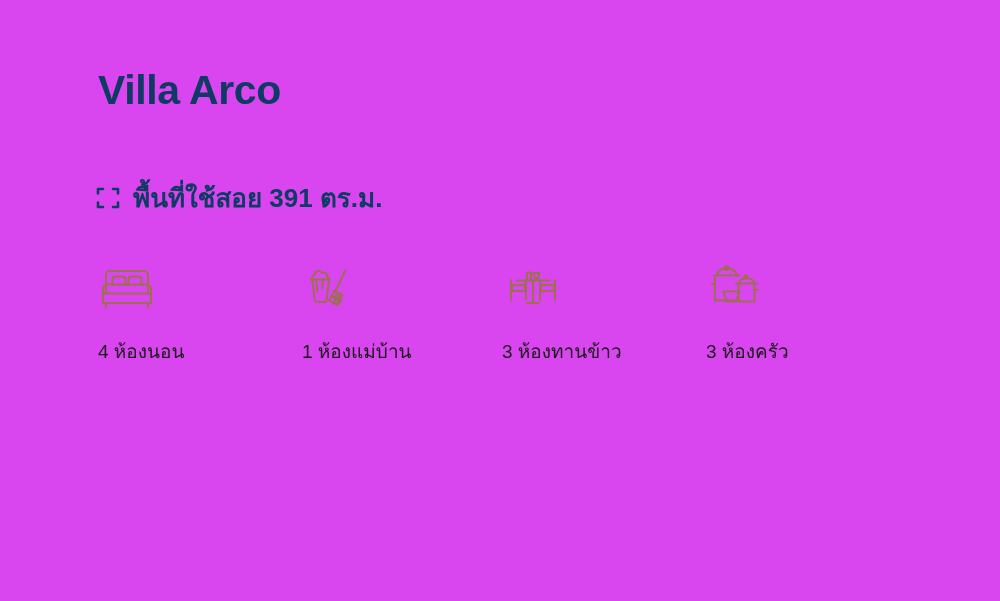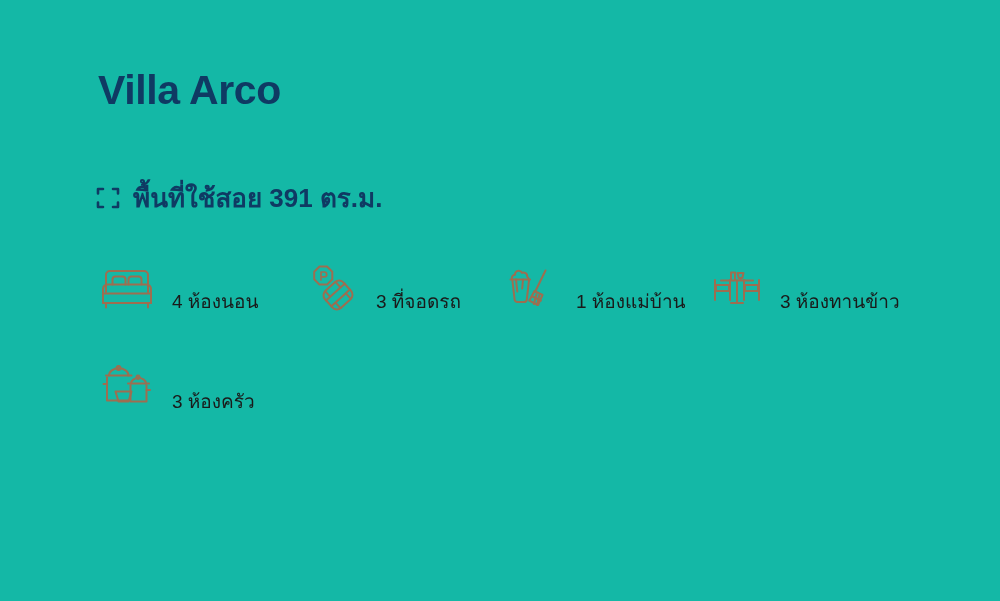--- a/index.html
+++ b/index.html
@@ -10,21 +10,21 @@
     width: 1000px;
     height: 601px;
     background: #f7f7f7;
     font-family: "Liberation Sans", "DejaVu Sans", sans-serif;
     overflow: hidden;
   }
   .page {
     position: relative;
     width: 1000px;
     height: 601px;
-    background: #14b8a6;
+    background: #d946ef;
     box-sizing: border-box;
   }
 
   
   .title {
     position: absolute;
     left: 98px;
     top: 66px;
     font-size: 41px;
     font-weight: bold;
@@ -63,22 +63,22 @@
     position: absolute;
     left: 98px;
     top: 262px;
     width: 820px;
     display: grid;
     grid-template-columns: 204px 200px 204px 212px;
     row-gap: 48px;
   }
   .feature {
     display: flex;
-    align-items: flex-end;
-    gap: 16px;
+    flex-direction: column;
+    align-items: flex-start;
   }
   .feature-icon {
     width: 58px;
     height: 52px;
     display: block;
   }
   .feature-label {
     margin-top: 26px;
     font-size: 19px;
     color: #1a1a1a;
@@ -117,38 +117,20 @@
           <path d="M5 31.5 H53"></path>
           <path d="M8 41 v4.5"></path>
           <path d="M50 41 v4.5"></path>
           <path d="M5 41 H53"></path>
         </svg>
       </span>
       <span class="feature-label">4 ห้องนอน</span>
     </div>
 
 
-    <div class="feature">
-      <span class="feature-icon">
-        <svg viewBox="0 0 58 52" width="58" height="52" fill="none" stroke="#9d6e50" stroke-width="2" stroke-linecap="round" stroke-linejoin="round">
-
-          <path d="M17.5 4.5 h7.5 l5.3 5.3 v7.5 l-5.3 5.3 h-7.5 L12.2 17.3 v-7.5 z"></path>
-          <path d="M19 18 v-8 h3.3 a2.4 2.4 0 0 1 0 4.8 H19" stroke-width="1.7"></path>
-
-          <g transform="rotate(-42 36 33)">
-            <rect x="23.5" y="21.5" width="25" height="23" rx="6"></rect>
-            <path d="M23.5 29 h25"></path>
-            <path d="M23.5 37 h25"></path>
-            <path d="M29 21.8 v6.8 M43 21.8 v6.8"></path>
-            <path d="M29 37.4 v6.8 M43 37.4 v6.8"></path>
-          </g>
-        </svg>
-      </span>
-      <span class="feature-label">3 ที่จอดรถ</span>
-    </div>
 
     <div class="feature">
       <span class="feature-icon">
         <svg viewBox="0 0 58 52" width="58" height="52" fill="none" stroke="#9d6e50" stroke-width="2" stroke-linecap="round" stroke-linejoin="round">
 
           <path d="M10 17 a3.2 3.2 0 0 1 3-4.2 a3.6 3.6 0 0 1 3.3-4 a3.6 3.6 0 0 1 3.6 2 a3.3 3.3 0 0 1 3.6 0.4 a3.2 3.2 0 0 1 1.6 3.3 a3 3 0 0 1 1.4 2.5"></path>
 
           <path d="M8.5 17.5 h19.5"></path>
 
           <path d="M10.3 17.5 l2.3 20 a3 3 0 0 0 3 2.6 h6.2 a3 3 0 0 0 3-2.6 l2.3-20"></path>

